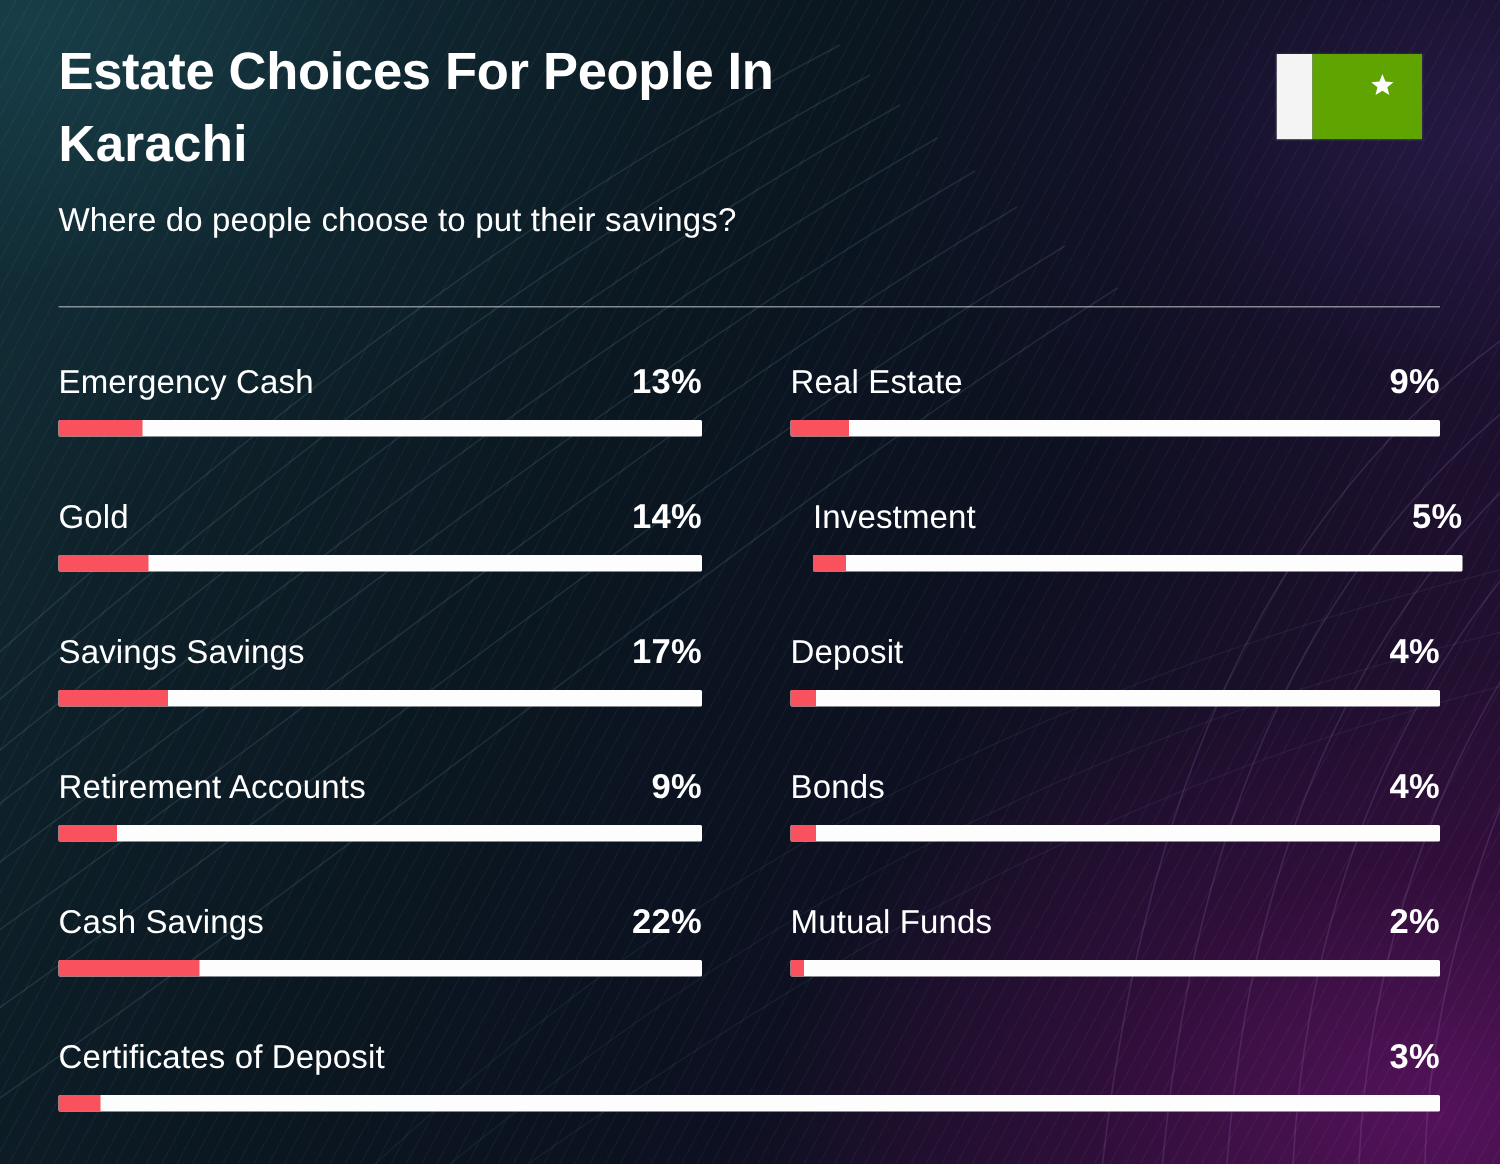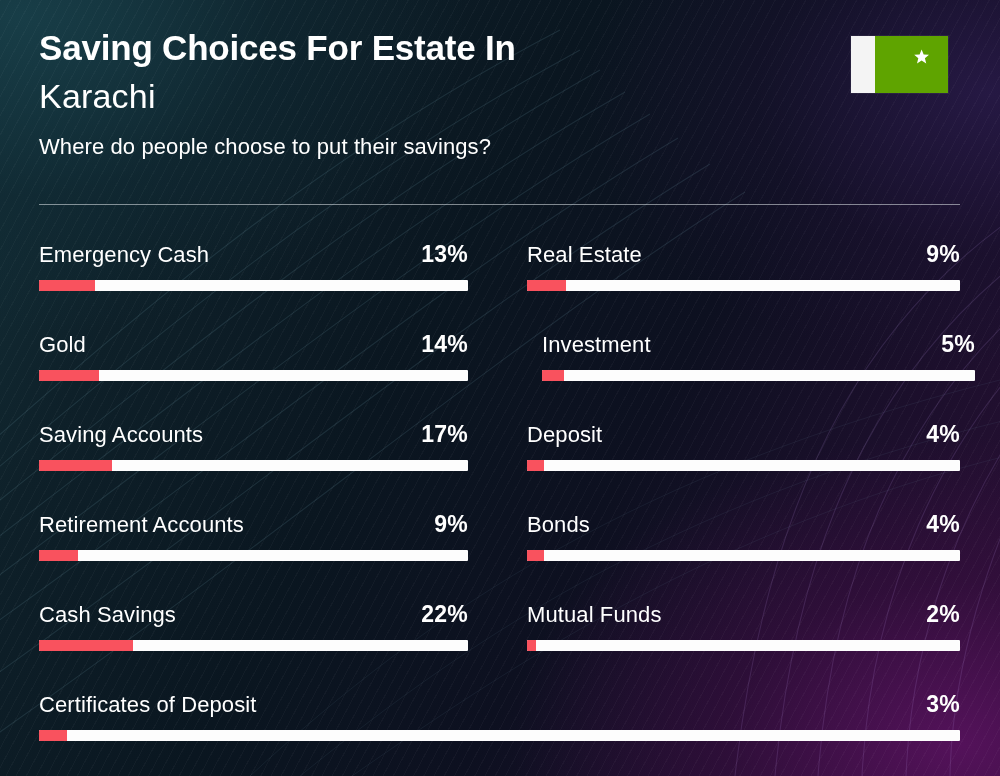--- a/index.html
+++ b/index.html
@@ -34,21 +34,21 @@
   }
   .swoosh { position:absolute; inset:0; pointer-events:none; }
 
   
   .header { position:absolute; left:39px; top:26px; right:39px; }
   .title {
     font-size:35px; font-weight:700; color:#ffffff;
     letter-spacing:-0.2px; line-height:44px; white-space:nowrap;
   }
   .subject {
-    font-size:34px; font-weight:400; color:#ffffff;
+    font-size:34px; font-weight:700; color:#ffffff;
     line-height:44px; margin-top:4px; letter-spacing:0.2px;
   }
   .question {
     font-size:22px; font-weight:400; color:#ffffff;
     margin-top:16px; letter-spacing:0.1px;
   }
 
   .flag {
     position:absolute; left:851px; top:36px;
     width:97px; height:57px;
@@ -114,21 +114,21 @@
       <path d="M 1040 455 C 988 545 952 672 950 776"></path>
     </g>
     <g fill="none" stroke="rgba(120,170,190,0.09)" stroke-width="1">
       <path d="M 250 776 C 430 610 640 470 1000 380"></path>
       <path d="M 300 776 C 480 630 690 492 1040 412"></path>
       <path d="M 352 776 C 530 652 740 516 1040 448"></path>
     </g>
   </svg>
 
   <div class="header">
-    <div class="title">Saving Choices For Estate In</div>
+    <div class="title">Estate Choices For People In</div>
     <div class="subject">Karachi</div>
     <div class="question">Where do people choose to put their savings?</div>
   </div>
 
   <div class="flag">
     <div class="flag-white"></div>
     <div class="flag-green">
       <svg width="73" height="57" viewBox="0 0 73 57">
         <path d="M41.5 12.0 a16.2 16.2 0 1 0 0 33.0 a13.2 13.2 0 1 1 0 -33.0 z" fill="#ffffff"></path>
         <path d="M46.6 13.4 l2.05 5.0 5.35 0.35 -4.1 3.45 1.35 5.2 -4.65 -2.9 -4.6 2.9 1.3 -5.2 -4.1 -3.45 5.4 -0.35 z" fill="#ffffff"></path>
@@ -155,21 +155,21 @@
         <span class="row-label">Gold</span>
         <span class="row-value">14%</span>
       </div>
       <div class="track">
         <div class="fill" style="width: 14%;"></div>
       </div>
     </div>
 
     <div class="row" style="left:39px; top:180px; width:429px;">
       <div class="row-head">
-        <span class="row-label">Saving Accounts</span>
+        <span class="row-label">Savings Savings</span>
         <span class="row-value">17%</span>
       </div>
       <div class="track">
         <div class="fill" style="width: 17%;"></div>
       </div>
     </div>
 
     <div class="row" style="left:39px; top:270px; width:429px;">
       <div class="row-head">
         <span class="row-label">Retirement Accounts</span>

